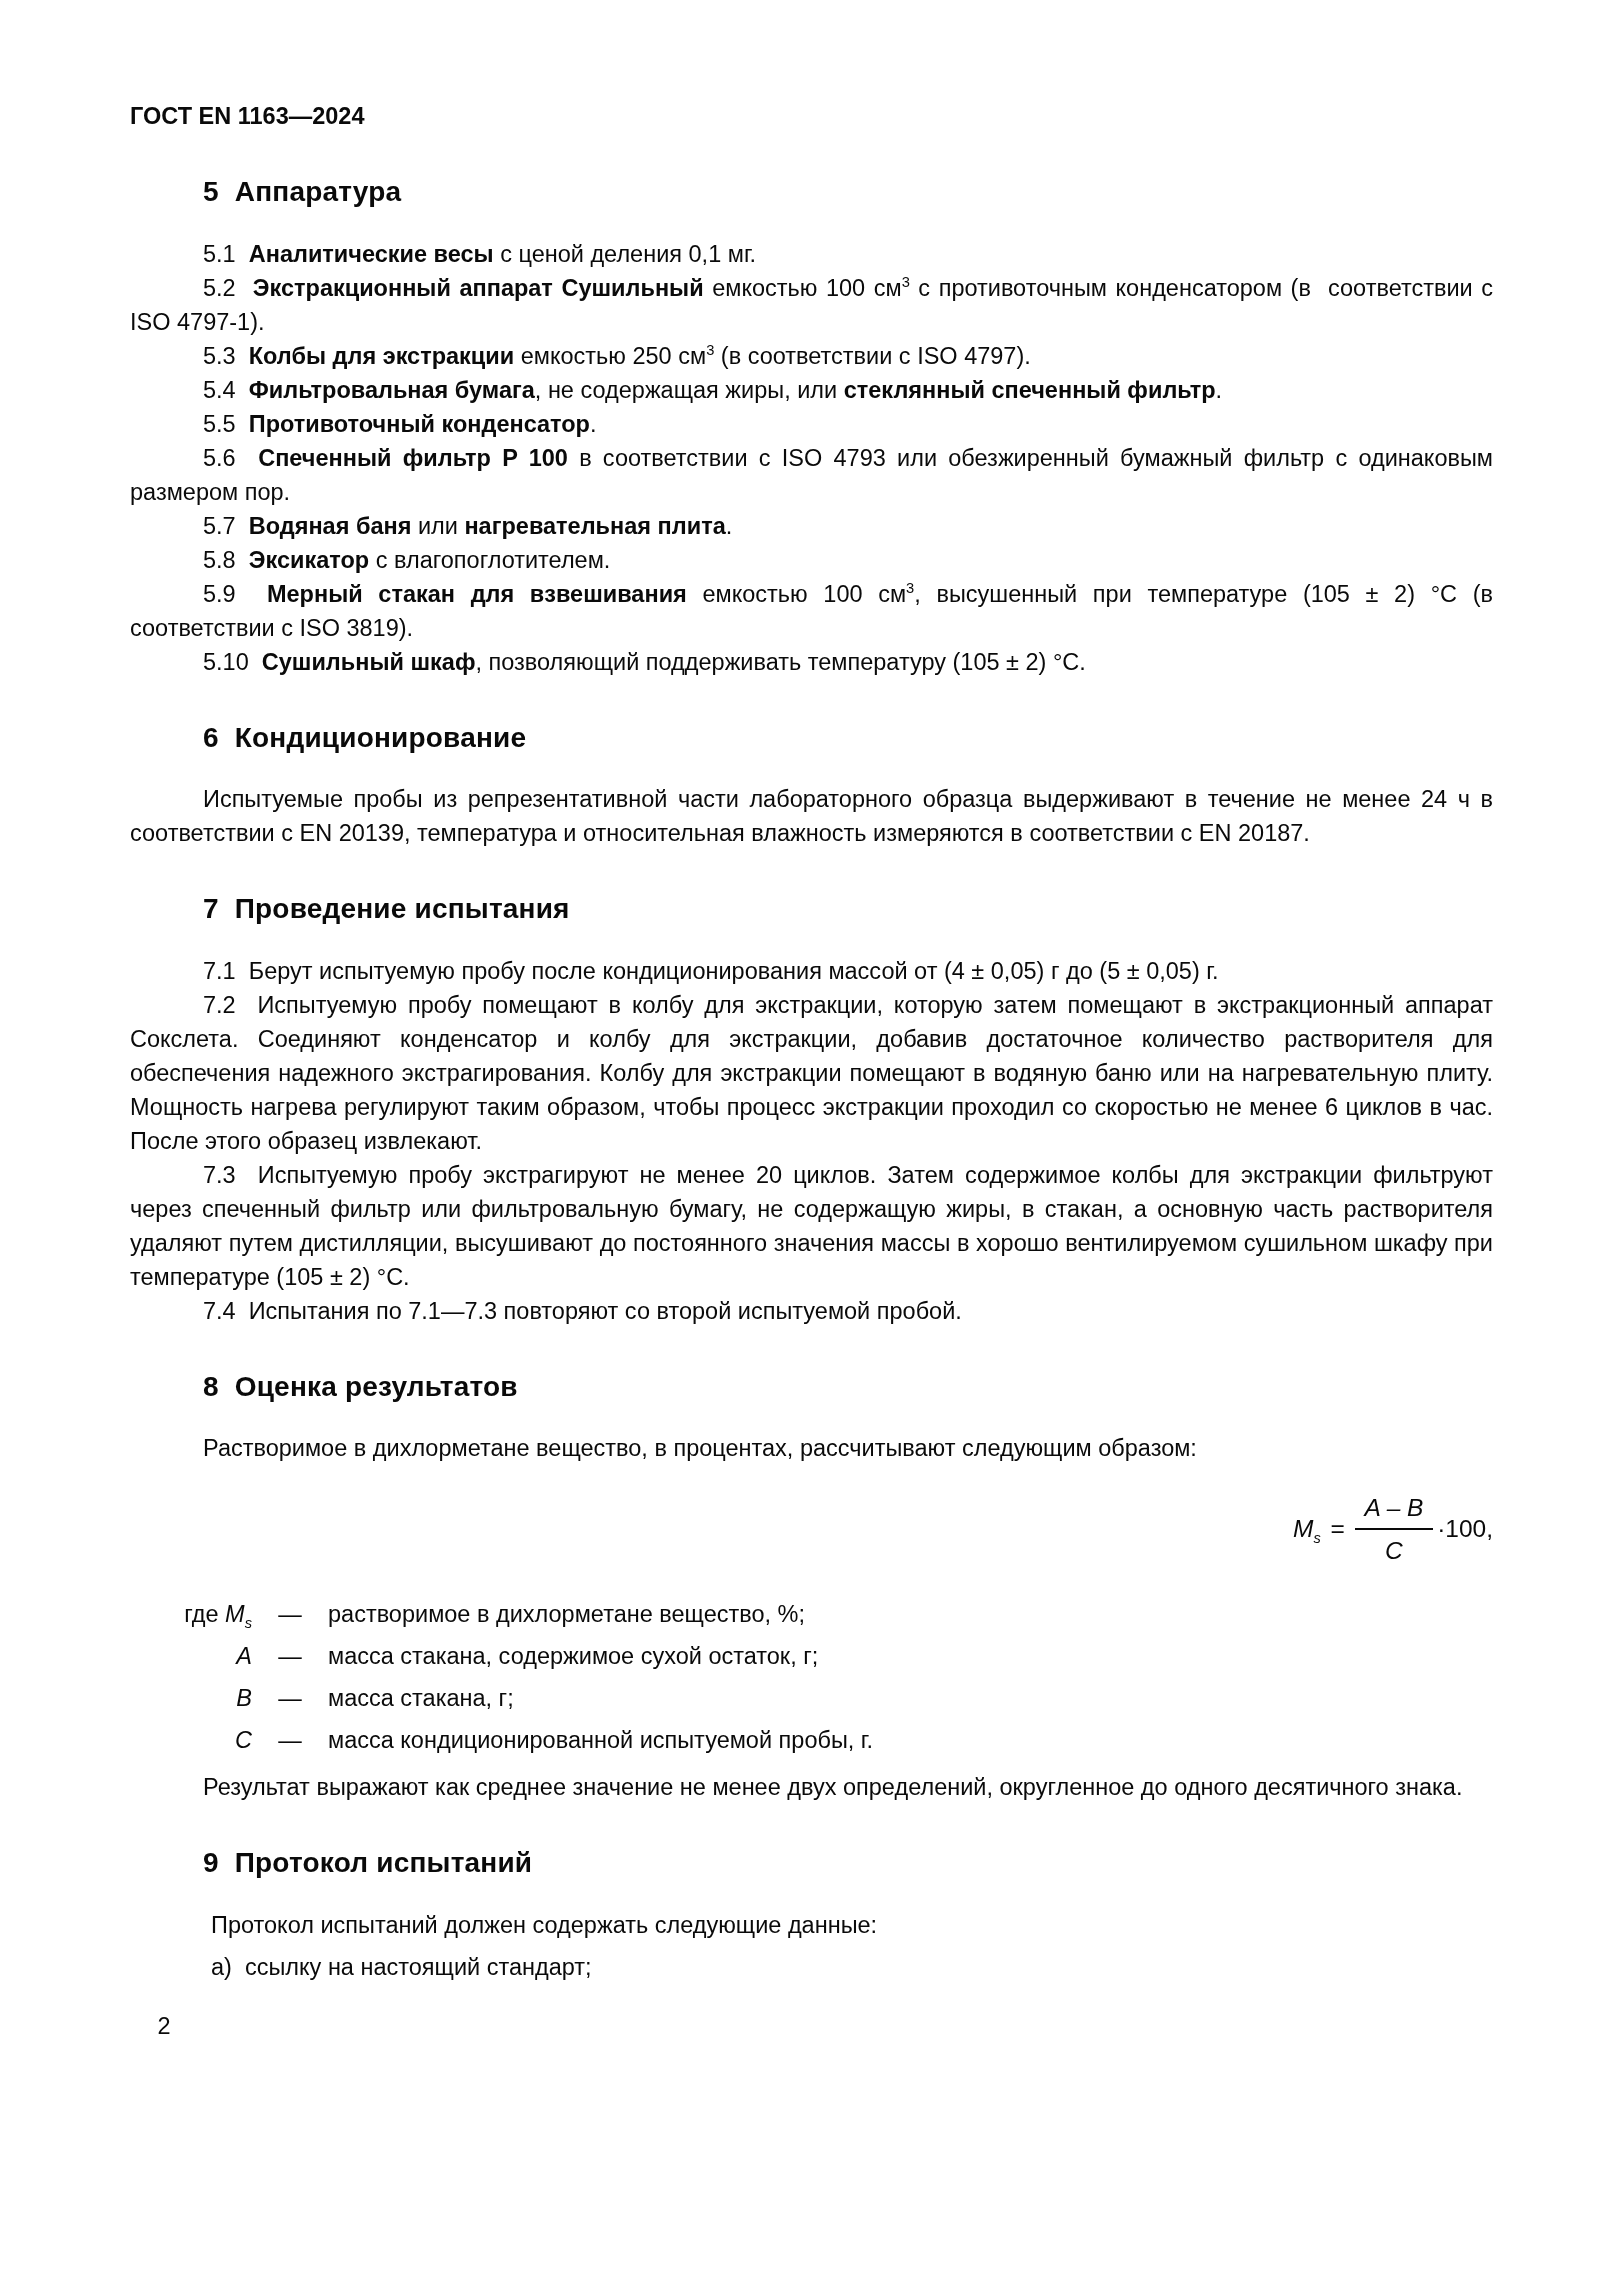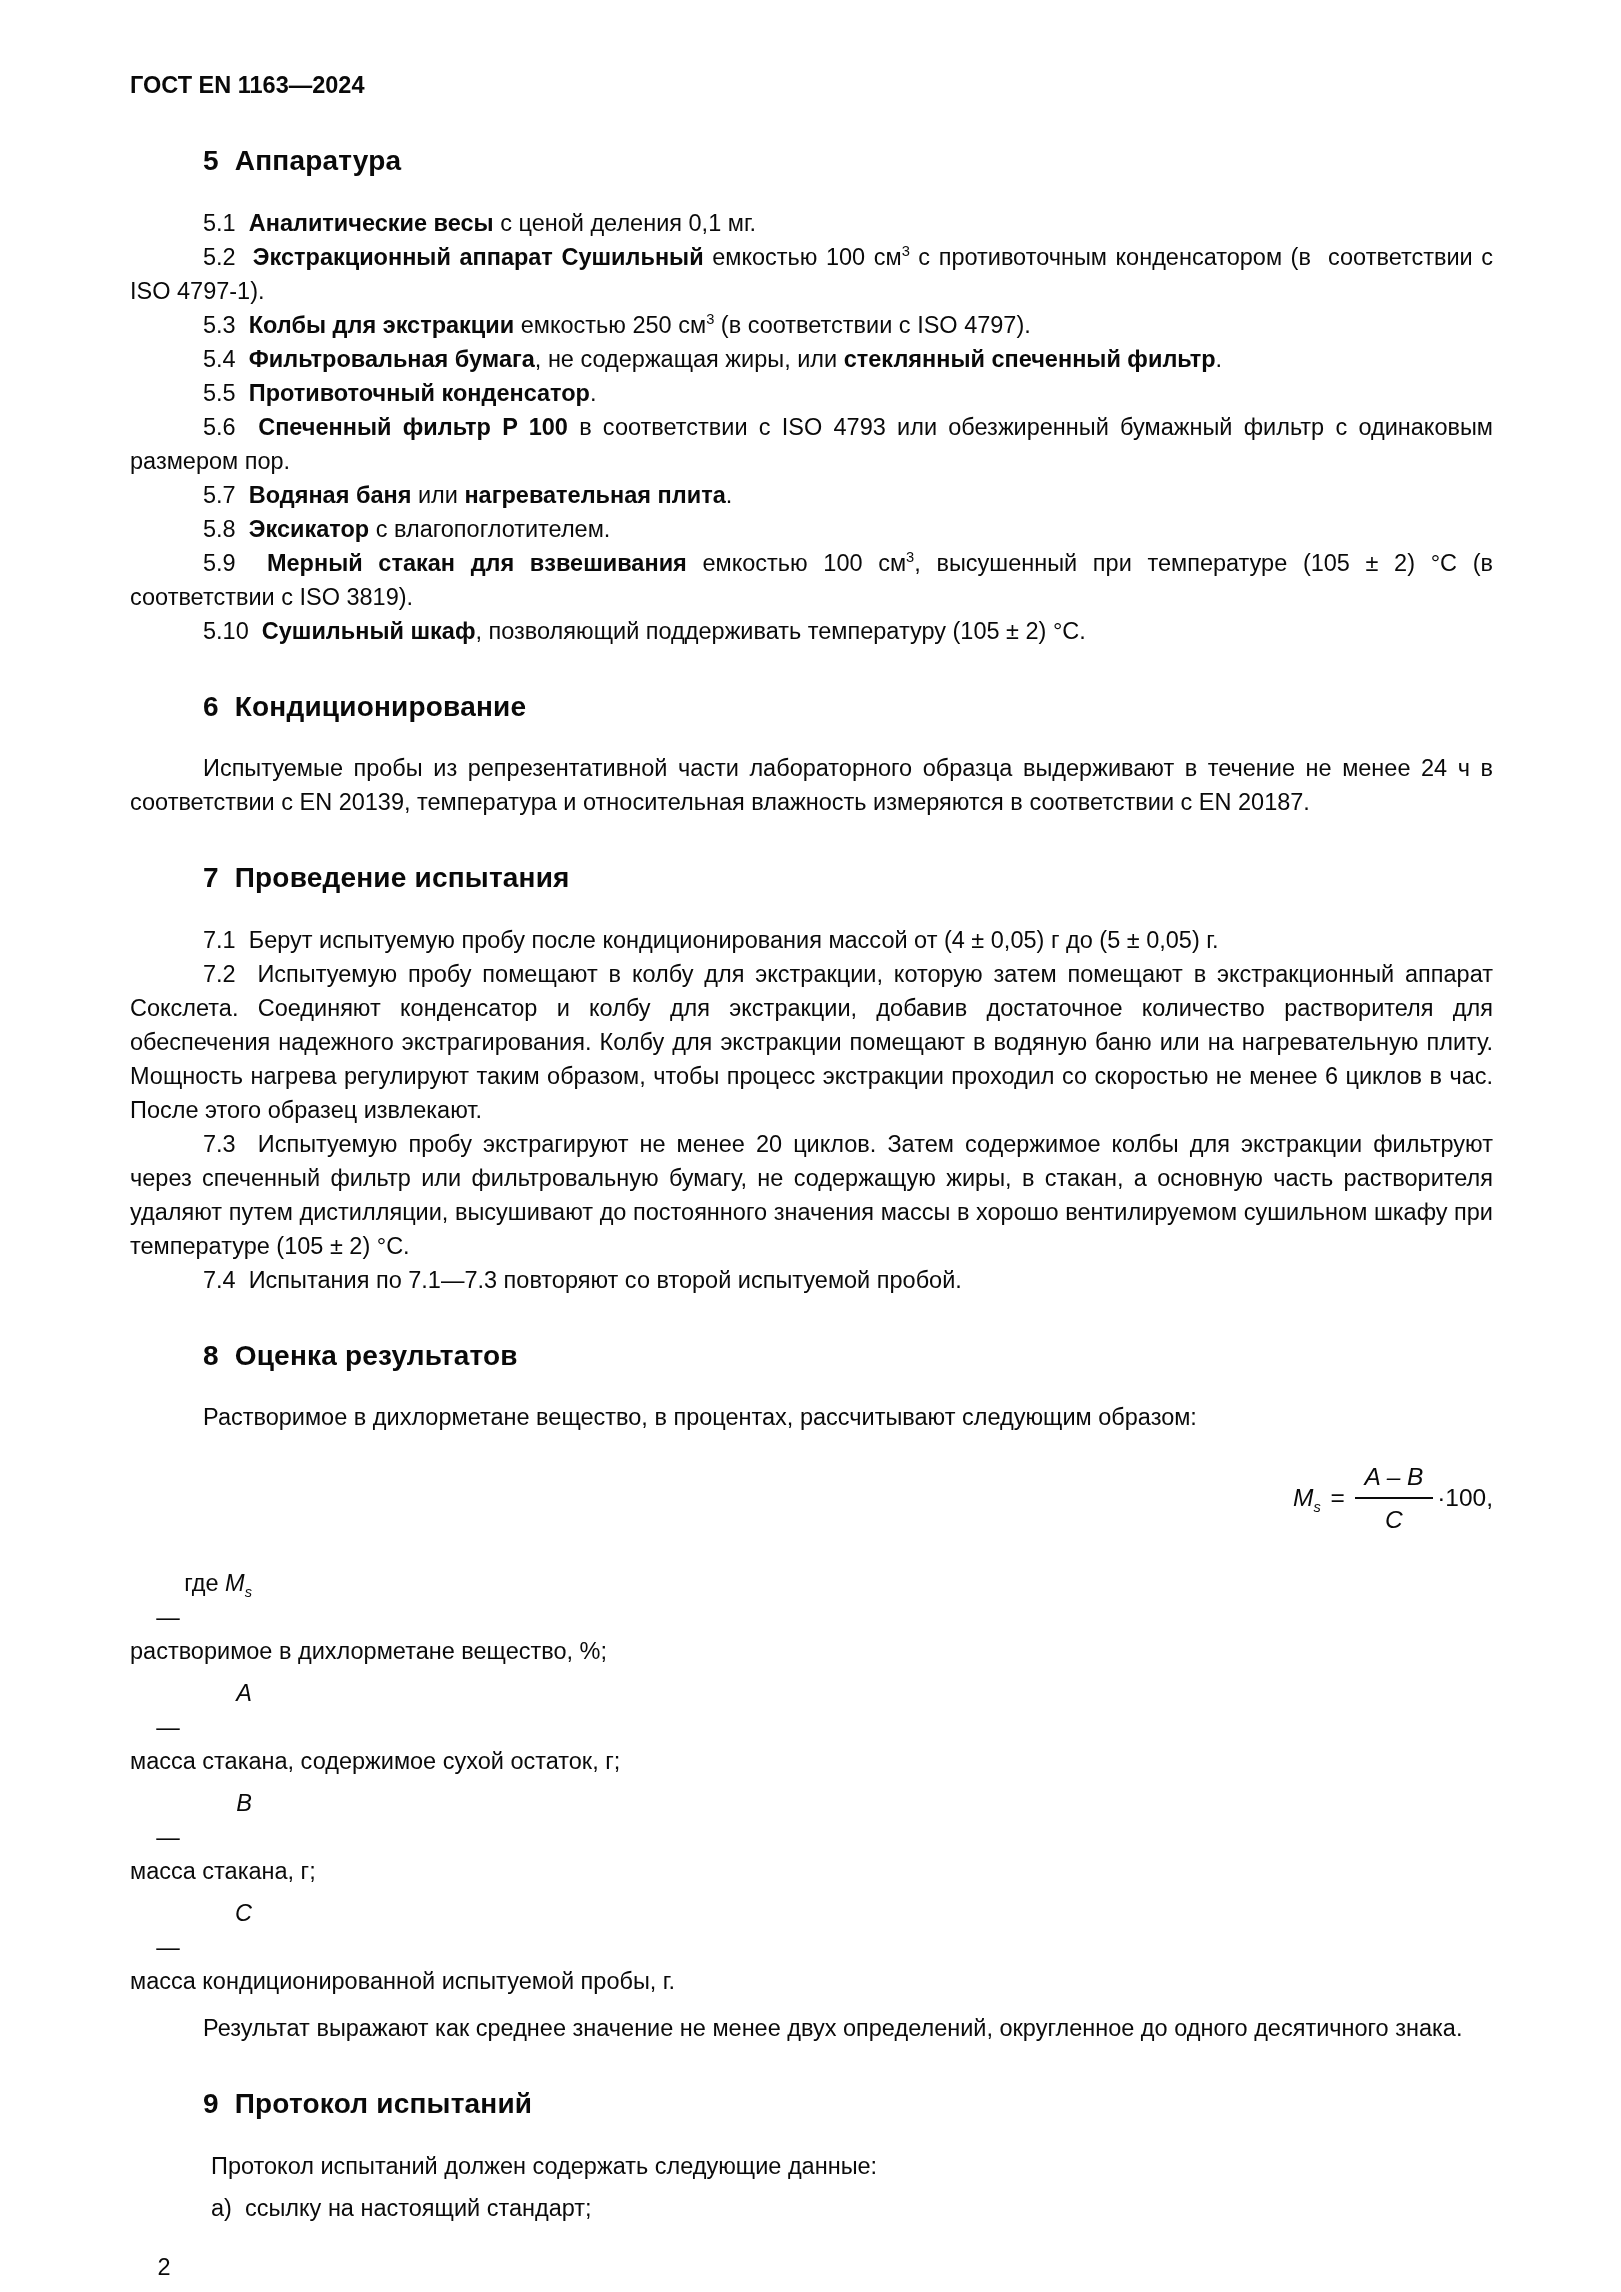--- a/index.html
+++ b/index.html
@@ -3,21 +3,21 @@
 <meta charset="utf-8">
 <style>
   html, body { margin: 0; padding: 0; background: #e8e8e8; }
   .page {
     position: relative;
     width: 1621px;
     height: 2293px;
     margin: 0 auto;
     background: #ffffff;
     box-sizing: border-box;
-    padding: 68px 128px 0 130px;
+    padding: 99px 128px 0 130px;
     font-family: "Liberation Sans", sans-serif;
     font-size: 23.5px;
     line-height: 34px;
     color: #0a0a0a;
   }
   .doc-header {
     font-weight: bold;
     margin: 0;
   }
   .section-title {
@@ -53,21 +53,20 @@
     font-style: italic;
   }
   .frac .num { padding: 0 9.8px 3.9px 9.8px; border-bottom: 2px solid #0a0a0a; }
   .frac .den { padding-top: 3.9px; }
   .f-tail { margin-left: 3.9px; }
   .defs { margin-top: 29px; }
   .def-row {
     display: flex;
     align-items: baseline;
     margin-bottom: 7.8px;
-    flex-direction: column;
   }
   .def-term { flex: none; width: 122px; text-align: right; }
   .def-term i { font-style: italic; }
   .def-term sub { font-style: italic; }
   .def-dash { flex: none; width: 76px; text-align: center; }
   .def-desc { flex: 1; }
   .closing-para { margin-top: 13.7px; }
   .protocol-line { margin: 8px; text-indent: 73px; text-align: left; }
   .page-number {
     margin-top: 25.5px;

